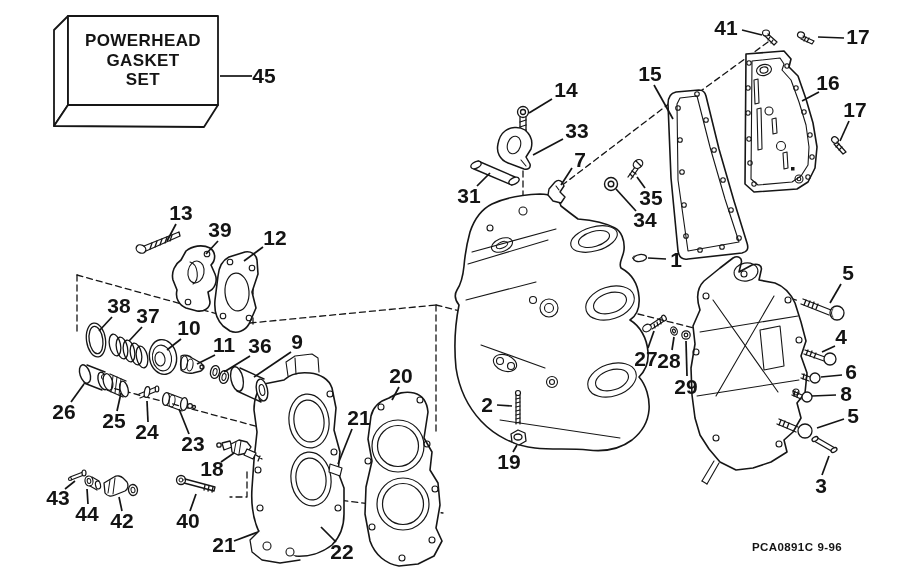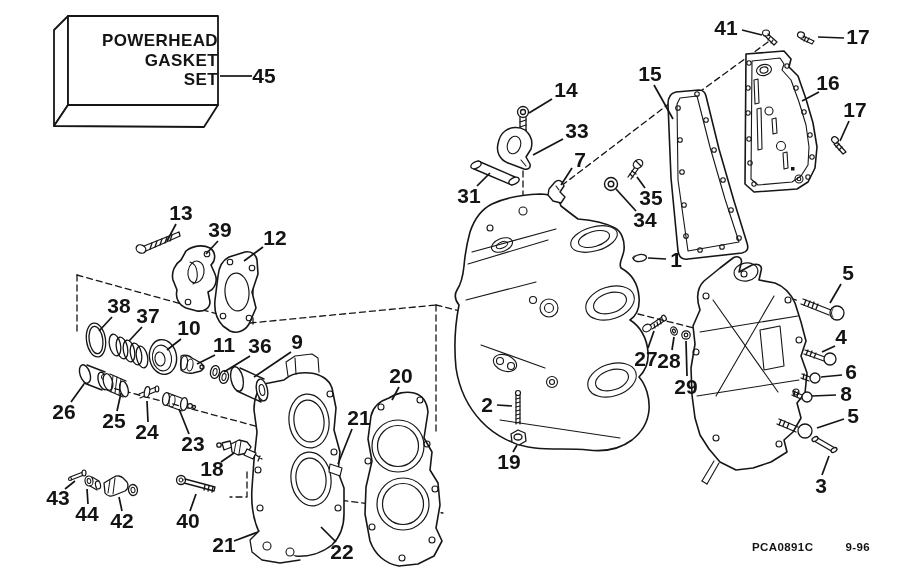--- a/index.html
+++ b/index.html
@@ -1,24 +1,24 @@
 <!DOCTYPE html>
 <html><head>
 <meta charset="utf-8">
 <style>
   html,body{margin:0;padding:0;background:#ffffff;}
   .stage{position:relative;width:900px;height:571px;background:#ffffff;overflow:hidden;
          font-family:"Liberation Sans",sans-serif;color:#141414;}
   svg{position:absolute;left:0;top:0;}
   .box-text{position:absolute;left:68px;top:16px;width:150px;height:89px;
-            display:flex;flex-direction:column;align-items:flex-end;justify-content:center;
+            display:flex;flex-direction:column;align-items:center;justify-content:center;
             font-weight:bold;font-size:17px;line-height:1.15;letter-spacing:.4px;
             text-align:center;color:#141414;}
   .footer{position:absolute;left:752px;top:541px;font-weight:bold;font-size:11.5px;
-          letter-spacing:.4px;display:flex;gap:32px;color:#141414;}
+          letter-spacing:.4px;display:flex;gap:4px;color:#141414;}
   #callout-layer text{font-family:"Liberation Sans",sans-serif;font-weight:bold;
                       font-size:21px;fill:#141414;text-anchor:middle;}
   #callout-layer line{stroke:#141414;stroke-width:1.7;}
   .art{stroke:#161616;fill:none;stroke-linejoin:round;stroke-linecap:round;}
 </style>
 </head>
 <body>
 
 <div class="stage">
 

